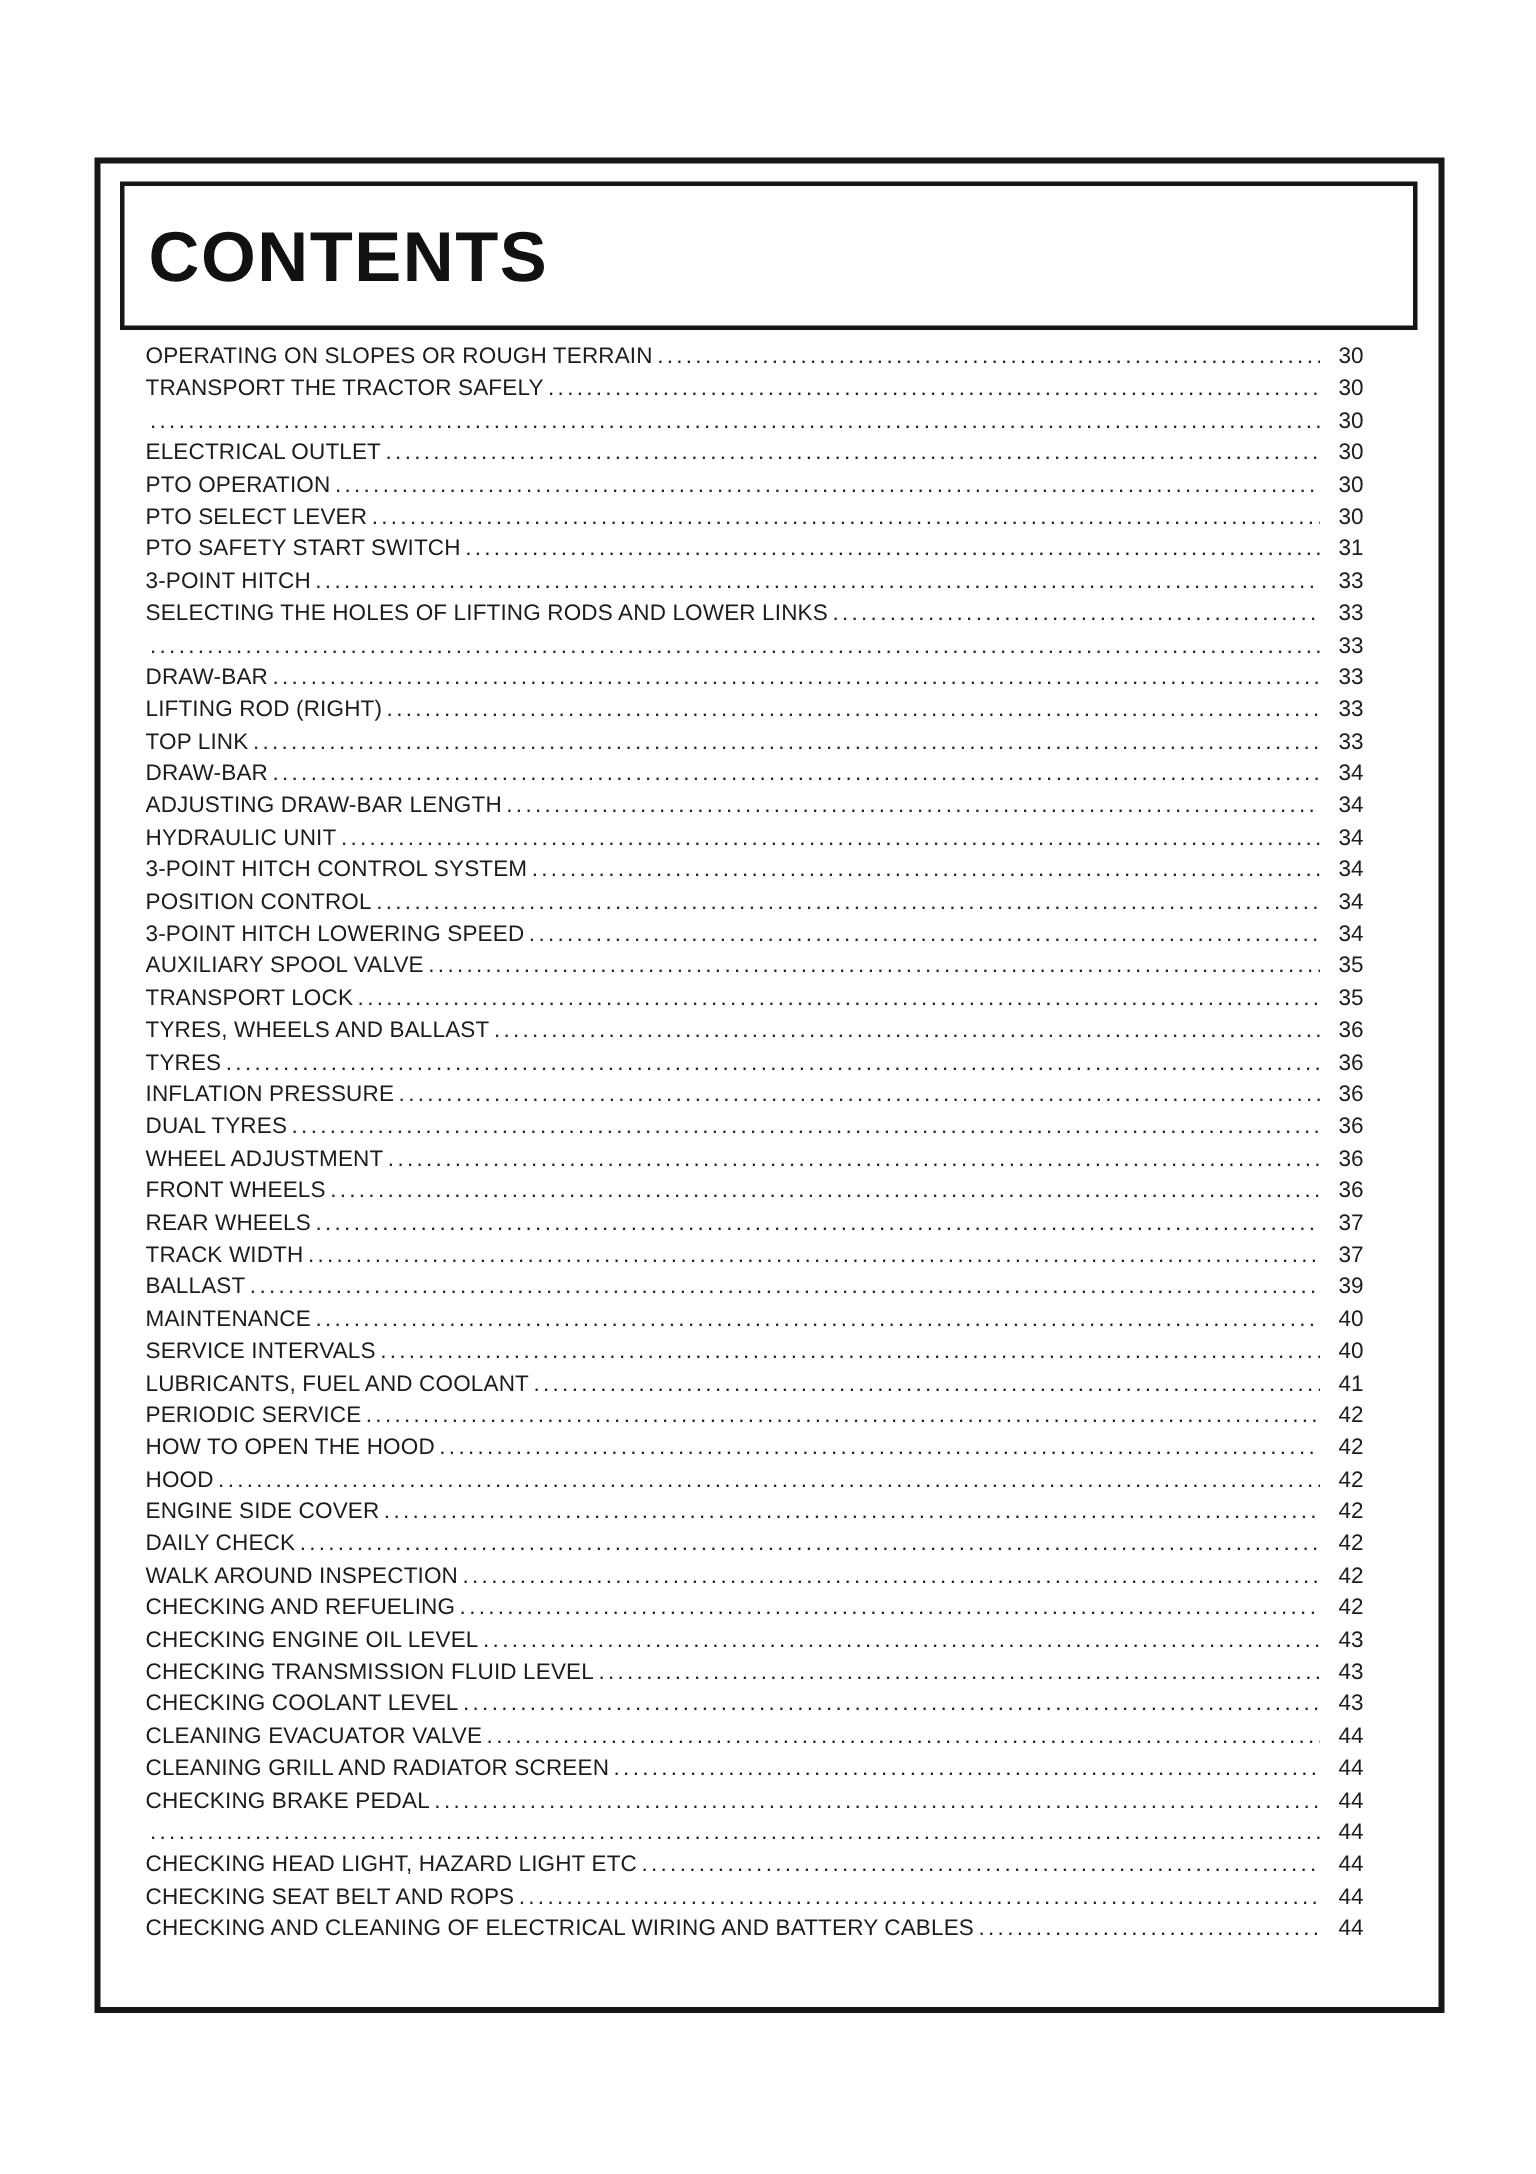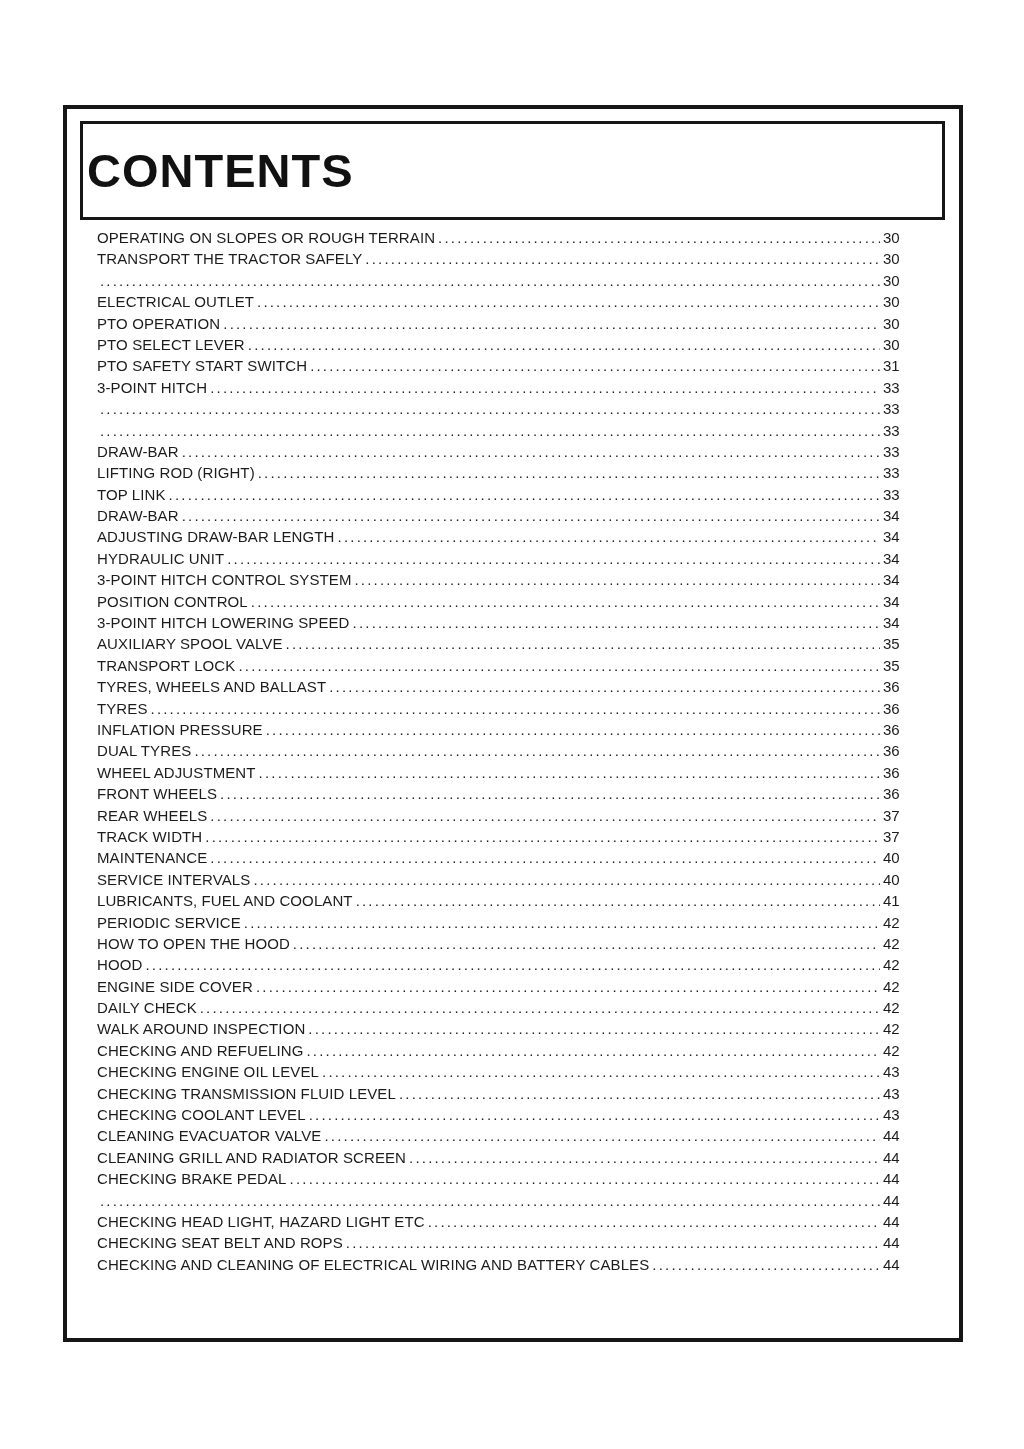--- a/index.html
+++ b/index.html
@@ -28,21 +28,21 @@
     margin: 12px 14px 0 13px;
     height: 99px;
     box-sizing: border-box;
     border: 3px solid #161616;
     display: flex;
     align-items: center;
     background: #ffffff;
   }
   .title-box h1 {
     margin: 0;
-    padding-left: 4px;
+    padding-left: 16px;
     font-size: 47px;
     font-weight: 700;
     letter-spacing: 1px;
     color: #111111;
   }
   .toc {
     margin: 7px 50px 0 30px;
   }
   .toc-row {
     display: flex;
@@ -63,21 +63,21 @@
     margin: 0 3px 0 3px;
     color: #222222;
   }
   .toc-dots::after {
     content: "......................................................................................................................................................................................................................";
     letter-spacing: 2.2px;
   }
   .toc-page {
     flex: 0 0 auto;
     min-width: 26px;
-    text-align: left;
+    text-align: right;
   }
 </style>
 </head>
 <body>
 
 <div class="frame">
   <div class="title-box">
     <h1>CONTENTS</h1>
   </div>
   <div class="toc">
@@ -123,20 +123,21 @@
   </div>
 
 
   <div class="toc-row">
     <span class="toc-label">3-POINT HITCH</span>
     <span class="toc-dots"></span>
     <span class="toc-page">33</span>
   </div>
 
   <div class="toc-row">
+    <span class="toc-label">SELECTING THE HOLES OF LIFTING RODS AND LOWER LINKS</span>
     <span class="toc-dots"></span>
     <span class="toc-page">33</span>
   </div>
 
   <div class="toc-row">
     <span class="toc-dots"></span>
     <span class="toc-page">33</span>
   </div>
 
   <div class="toc-row">
@@ -246,20 +247,25 @@
     <span class="toc-dots"></span>
     <span class="toc-page">37</span>
   </div>
 
   <div class="toc-row">
     <span class="toc-label">TRACK WIDTH</span>
     <span class="toc-dots"></span>
     <span class="toc-page">37</span>
   </div>
 
+  <div class="toc-row">
+    <span class="toc-label">BALLAST</span>
+    <span class="toc-dots"></span>
+    <span class="toc-page">39</span>
+  </div>
 
   <div class="toc-row">
     <span class="toc-label">MAINTENANCE</span>
     <span class="toc-dots"></span>
     <span class="toc-page">40</span>
   </div>
 
   <div class="toc-row">
     <span class="toc-label">SERVICE INTERVALS</span>
     <span class="toc-dots"></span>

